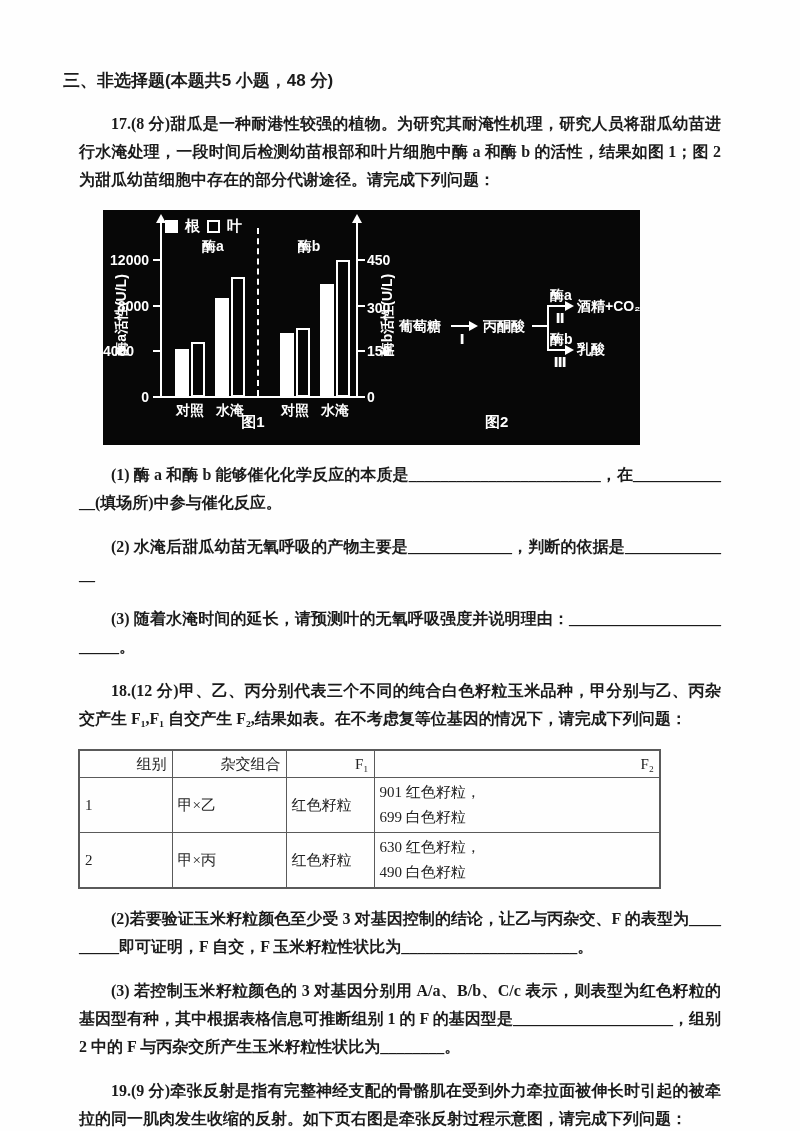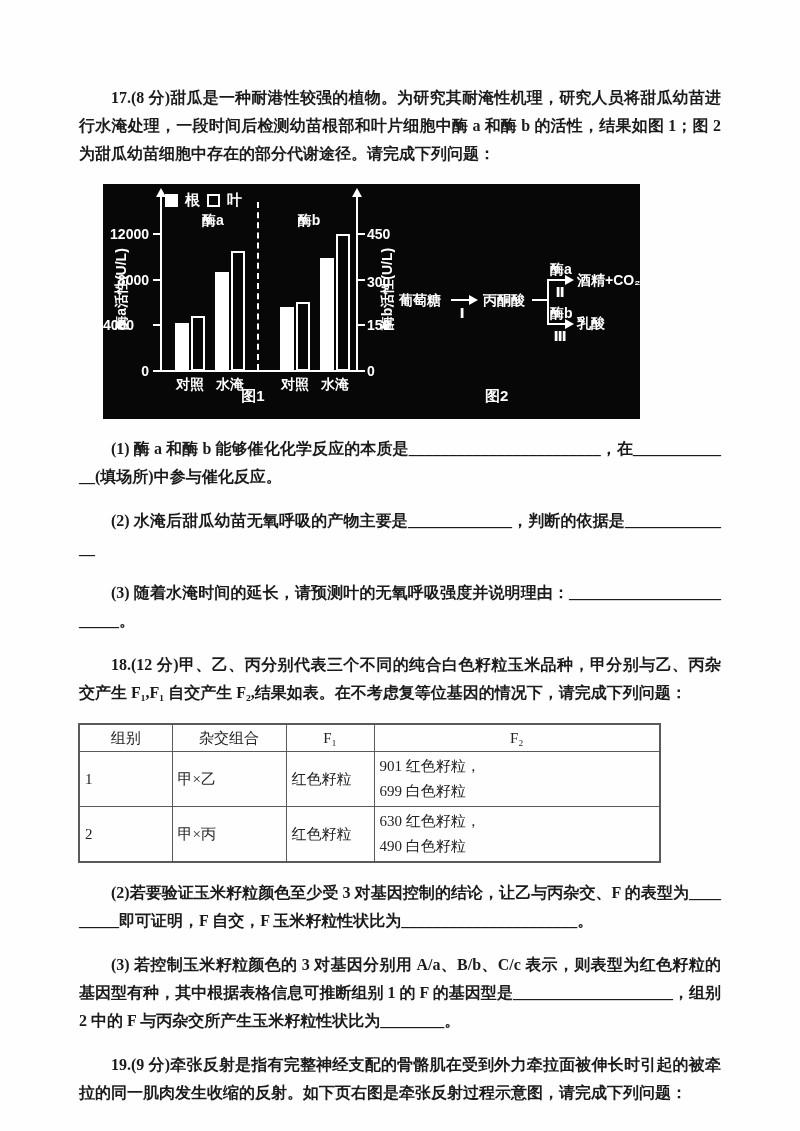--- a/index.html
+++ b/index.html
@@ -35,29 +35,30 @@
   .sw{width:13px;height:13px;display:inline-block;}
   .swf{background:#ffffff;}
   .swo{border:2px solid #ffffff;box-sizing:border-box;}
   
   table.xtab{
     border-collapse:collapse;table-layout:fixed;width:581px;
     margin:6px 0 6px 15px;font-size:15px;line-height:25px;color:#222;
   }
   table.xtab,.xtab th,.xtab td{border:1px solid #5a5a5a;}
   table.xtab{border-width:2px;}
-  .xtab th{font-weight:400;text-align:center;height:26px;padding:0 5px;}
+  .xtab th{font-weight:400;text-align:right;height:26px;padding:0 5px;}
   .xtab td{text-align:left;vertical-align:middle;height:54px;padding:0 5px;}
   .pre{white-space:pre-line;}
 </style>
 </head>
 <body>
 
 <div class="page">
 
+  <h3 class="sec-title">三、非选择题(本题共5 小题，48 分)</h3>
 
   <p class="para">17.(8 分)甜瓜是一种耐港性较强的植物。为研究其耐淹性机理，研究人员将甜瓜幼苗进行水淹处理，一段时间后检测幼苗根部和叶片细胞中酶 a 和酶 b 的活性，结果如图 1；图 2 为甜瓜幼苗细胞中存在的部分代谢途径。请完成下列问题：</p>
 
   <div class="figure" id="fig">
       <div class="wl" style="left: 57px; top: 12px; width: 2px; height: 176px;"></div>
       <div class="ar-up" style="left: 53px; top: 4px;"></div>
       <div class="wl" style="left: 57px; top: 186px; width: 198px; height: 2px;"></div>
       <div class="wl" style="left: 253px; top: 12px; width: 2px; height: 176px;"></div>
       <div class="ar-up" style="left: 249px; top: 4px;"></div>
       <div class="dash" style="left: 154px; top: 18px; height: 168px;"></div>

